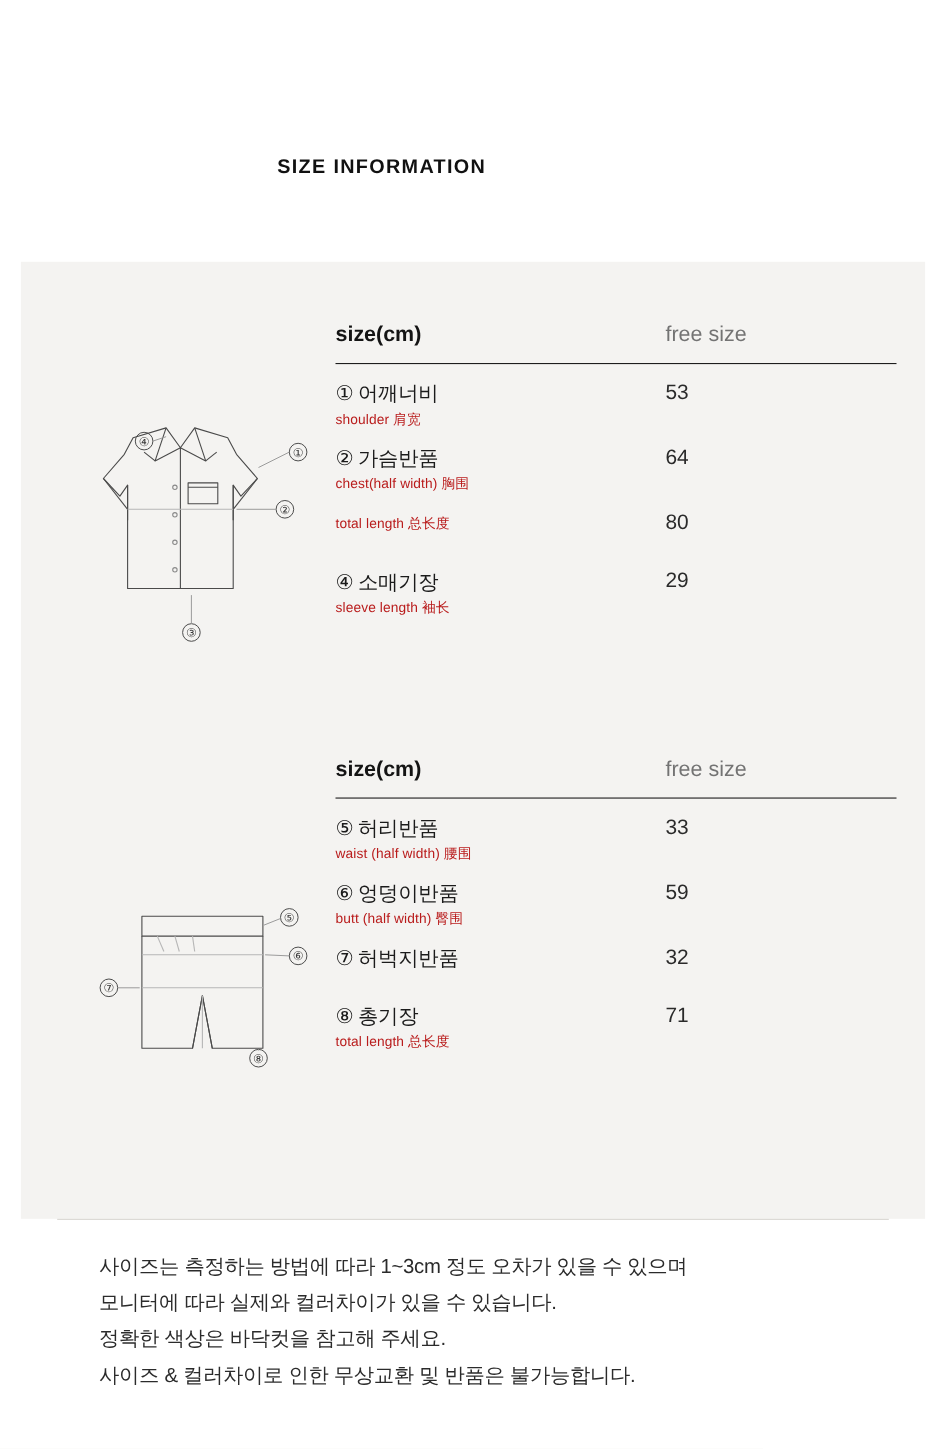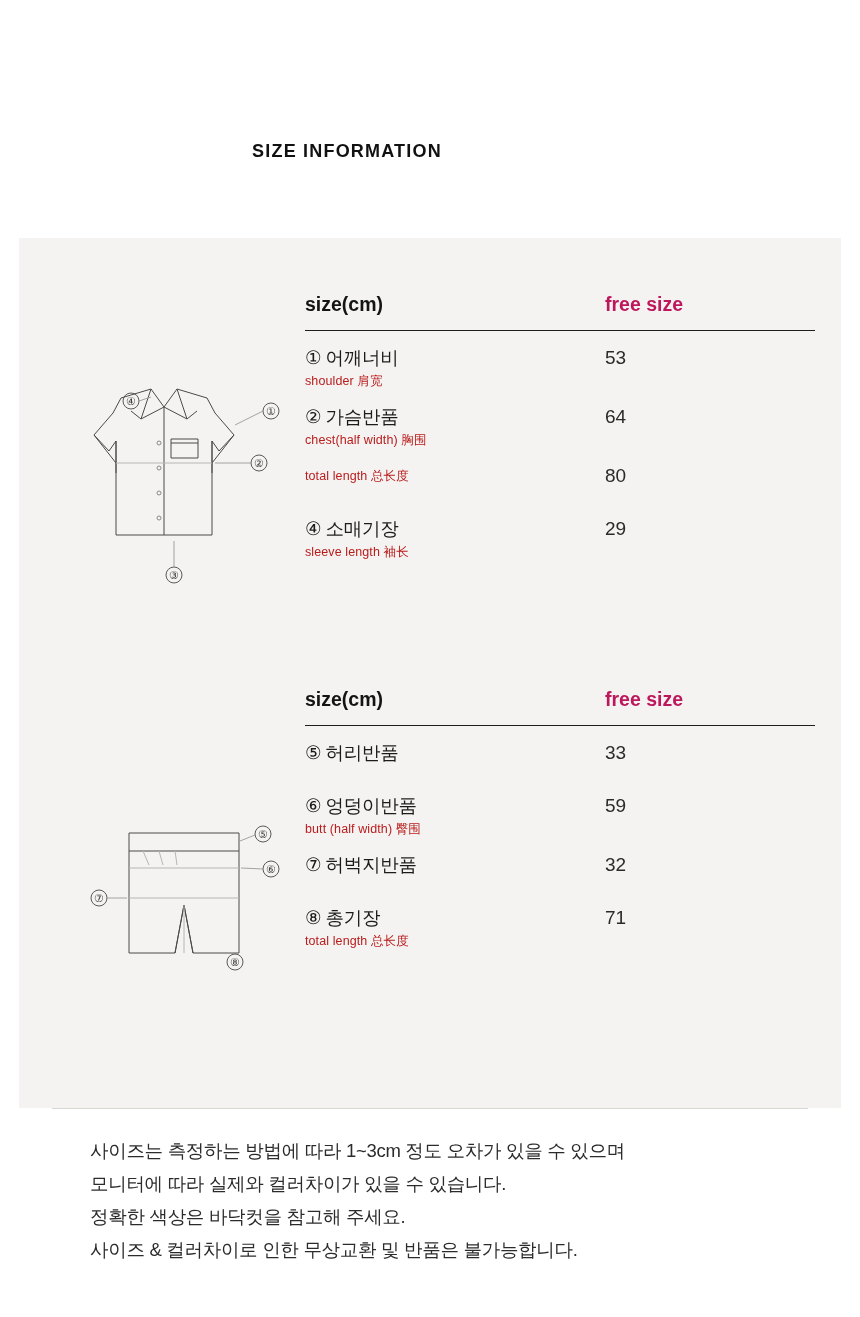--- a/index.html
+++ b/index.html
@@ -63,22 +63,22 @@
     border-bottom: 1.6px solid #1d1d1d;
   }
   .th-label {
     width: 300px;
     font-size: 19.5px;
     font-weight: bold;
     color: #141414;
   }
   .th-value {
     font-size: 19.5px;
-    font-weight: bold;
-    color: #be185d;
+    font-weight: normal;
+    color: #737373;
   }
 
   .trow {
     display: flex;
     align-items: flex-start;
     padding-top: 15px;
     min-height: 53px;
     box-sizing: border-box;
   }
   .cell-label {
@@ -273,20 +273,21 @@
     <div class="thead">
       <div class="th-label">size(cm)</div>
       <div class="th-value">free size</div>
     </div>
 
     <div class="trow">
       <div class="cell-label">
         <div class="lbl-main">
           <span class="lbl-num">⑤</span><span>허리반품</span>
         </div>
+        <div class="lbl-sub">waist (half width) 腰围</div>
       </div>
       <div class="cell-value">33</div>
     </div>
 
     <div class="trow">
       <div class="cell-label">
         <div class="lbl-main">
           <span class="lbl-num">⑥</span><span>엉덩이반품</span>
         </div>
         <div class="lbl-sub">butt (half width) 臀围</div>

